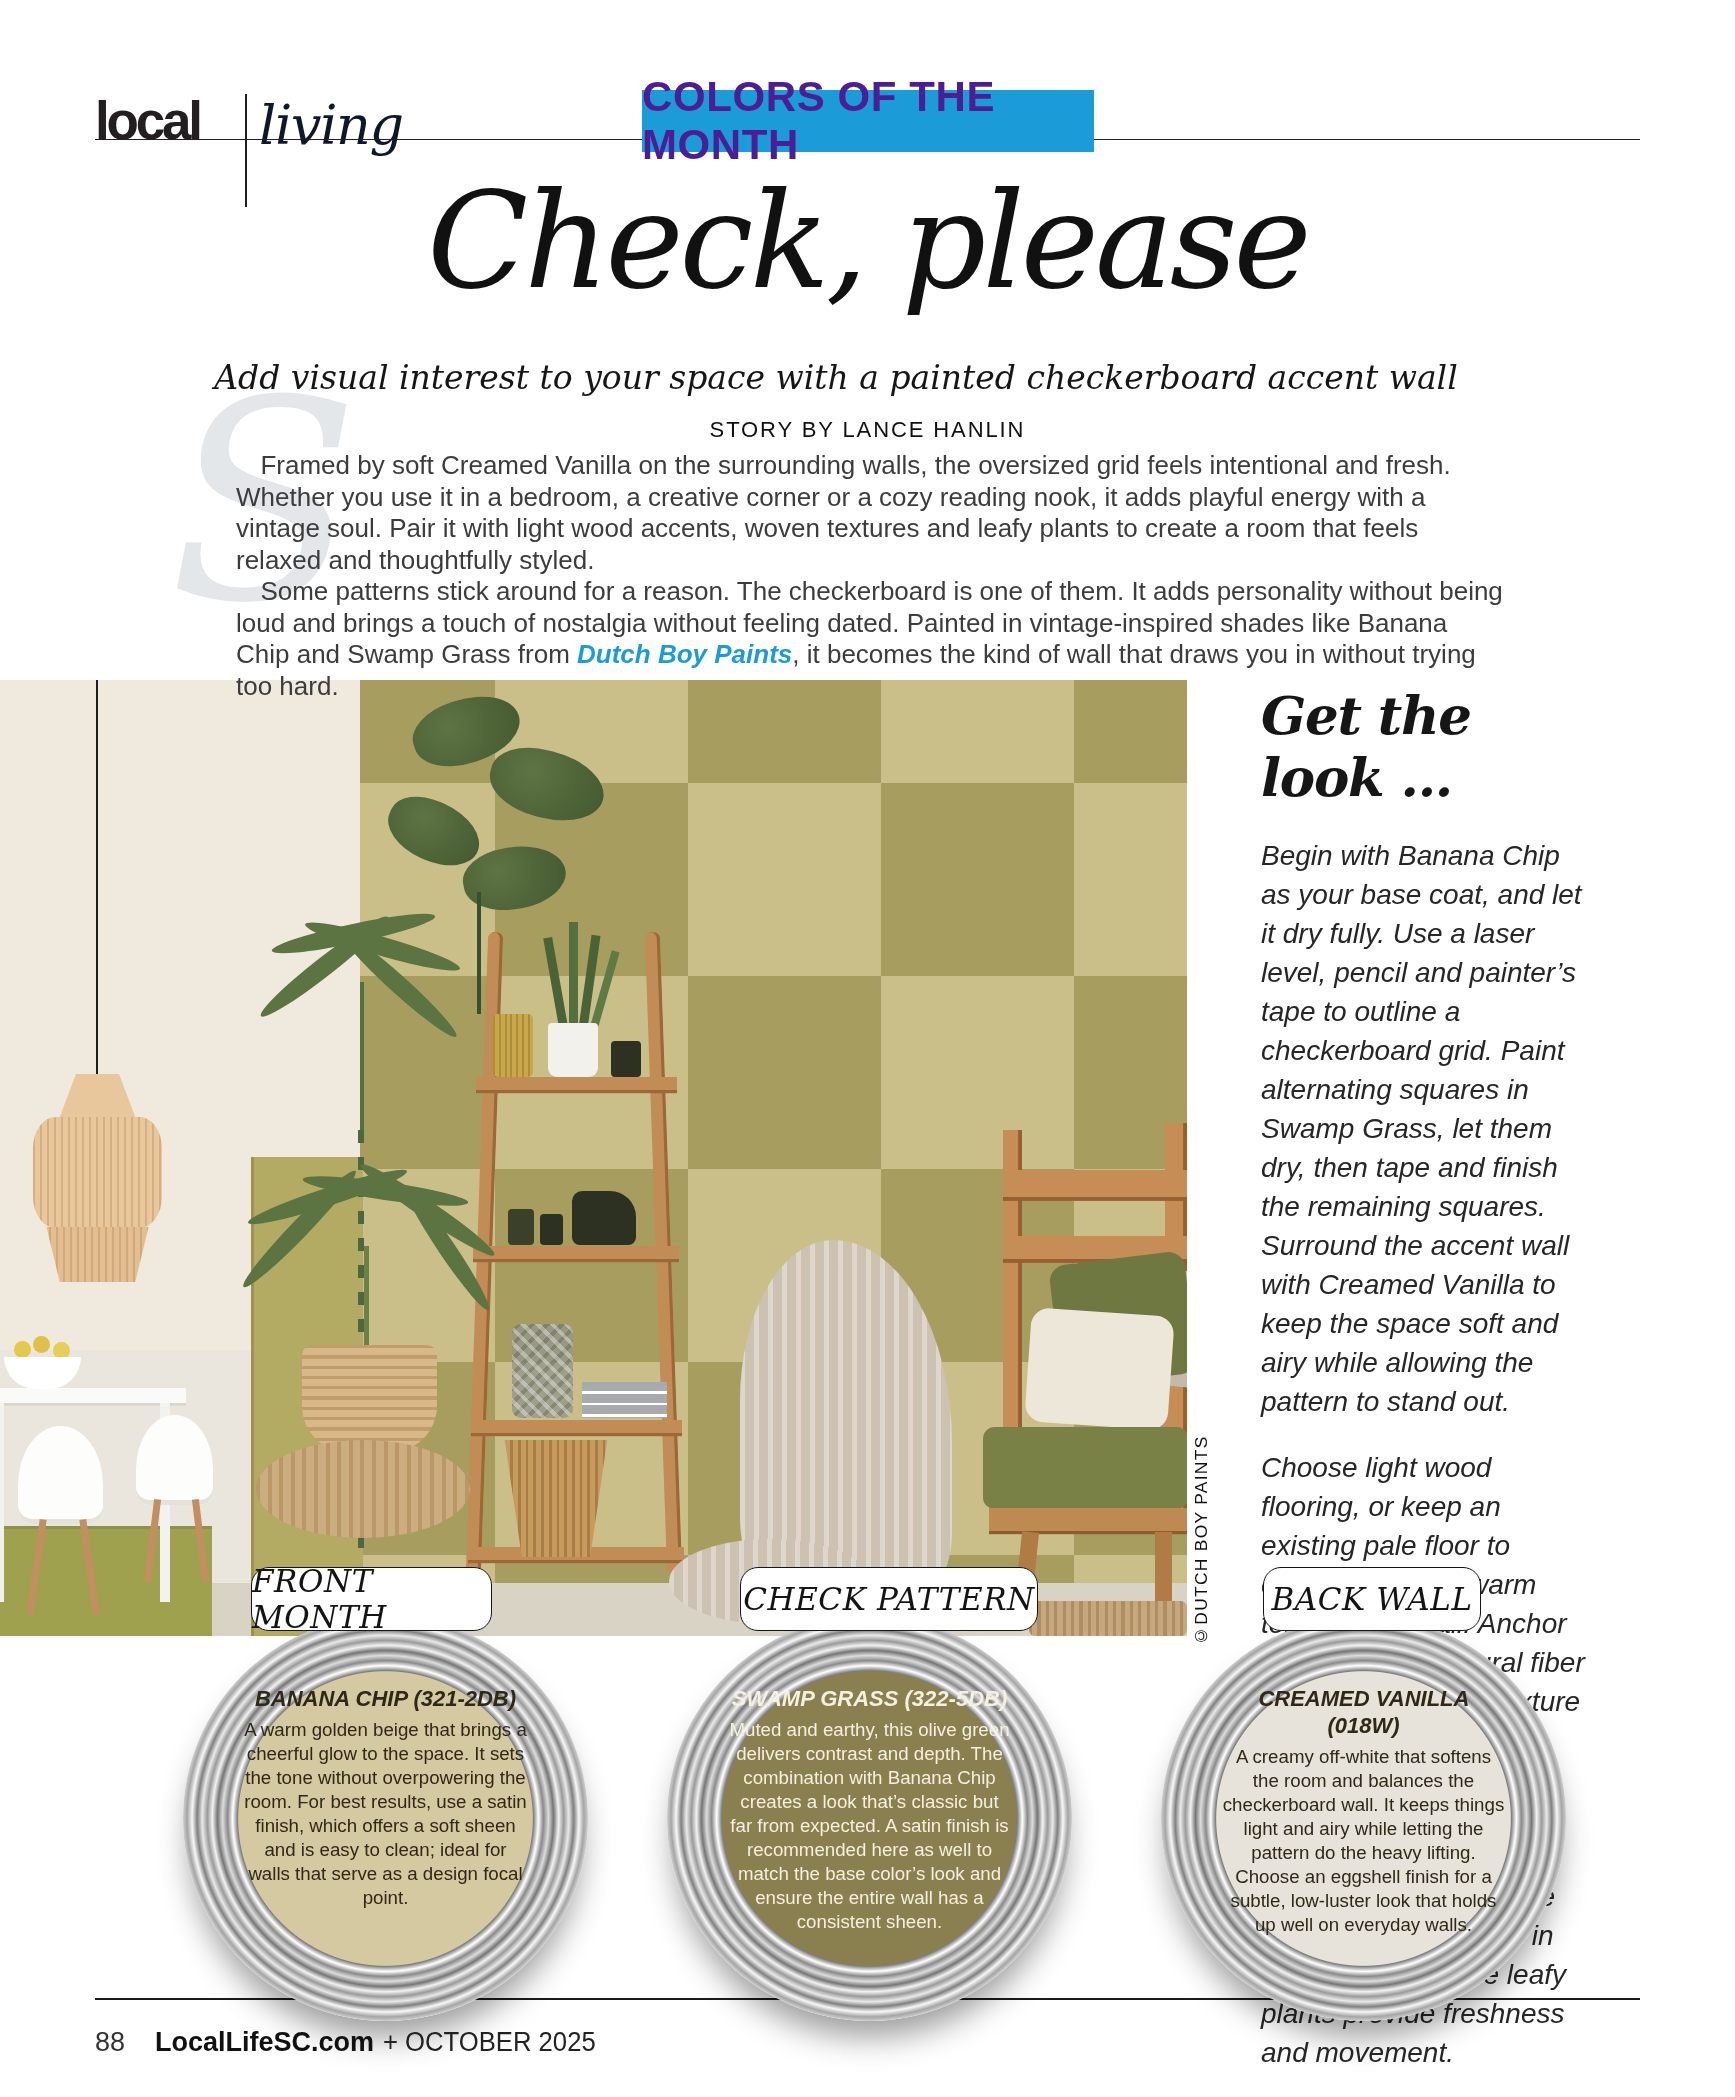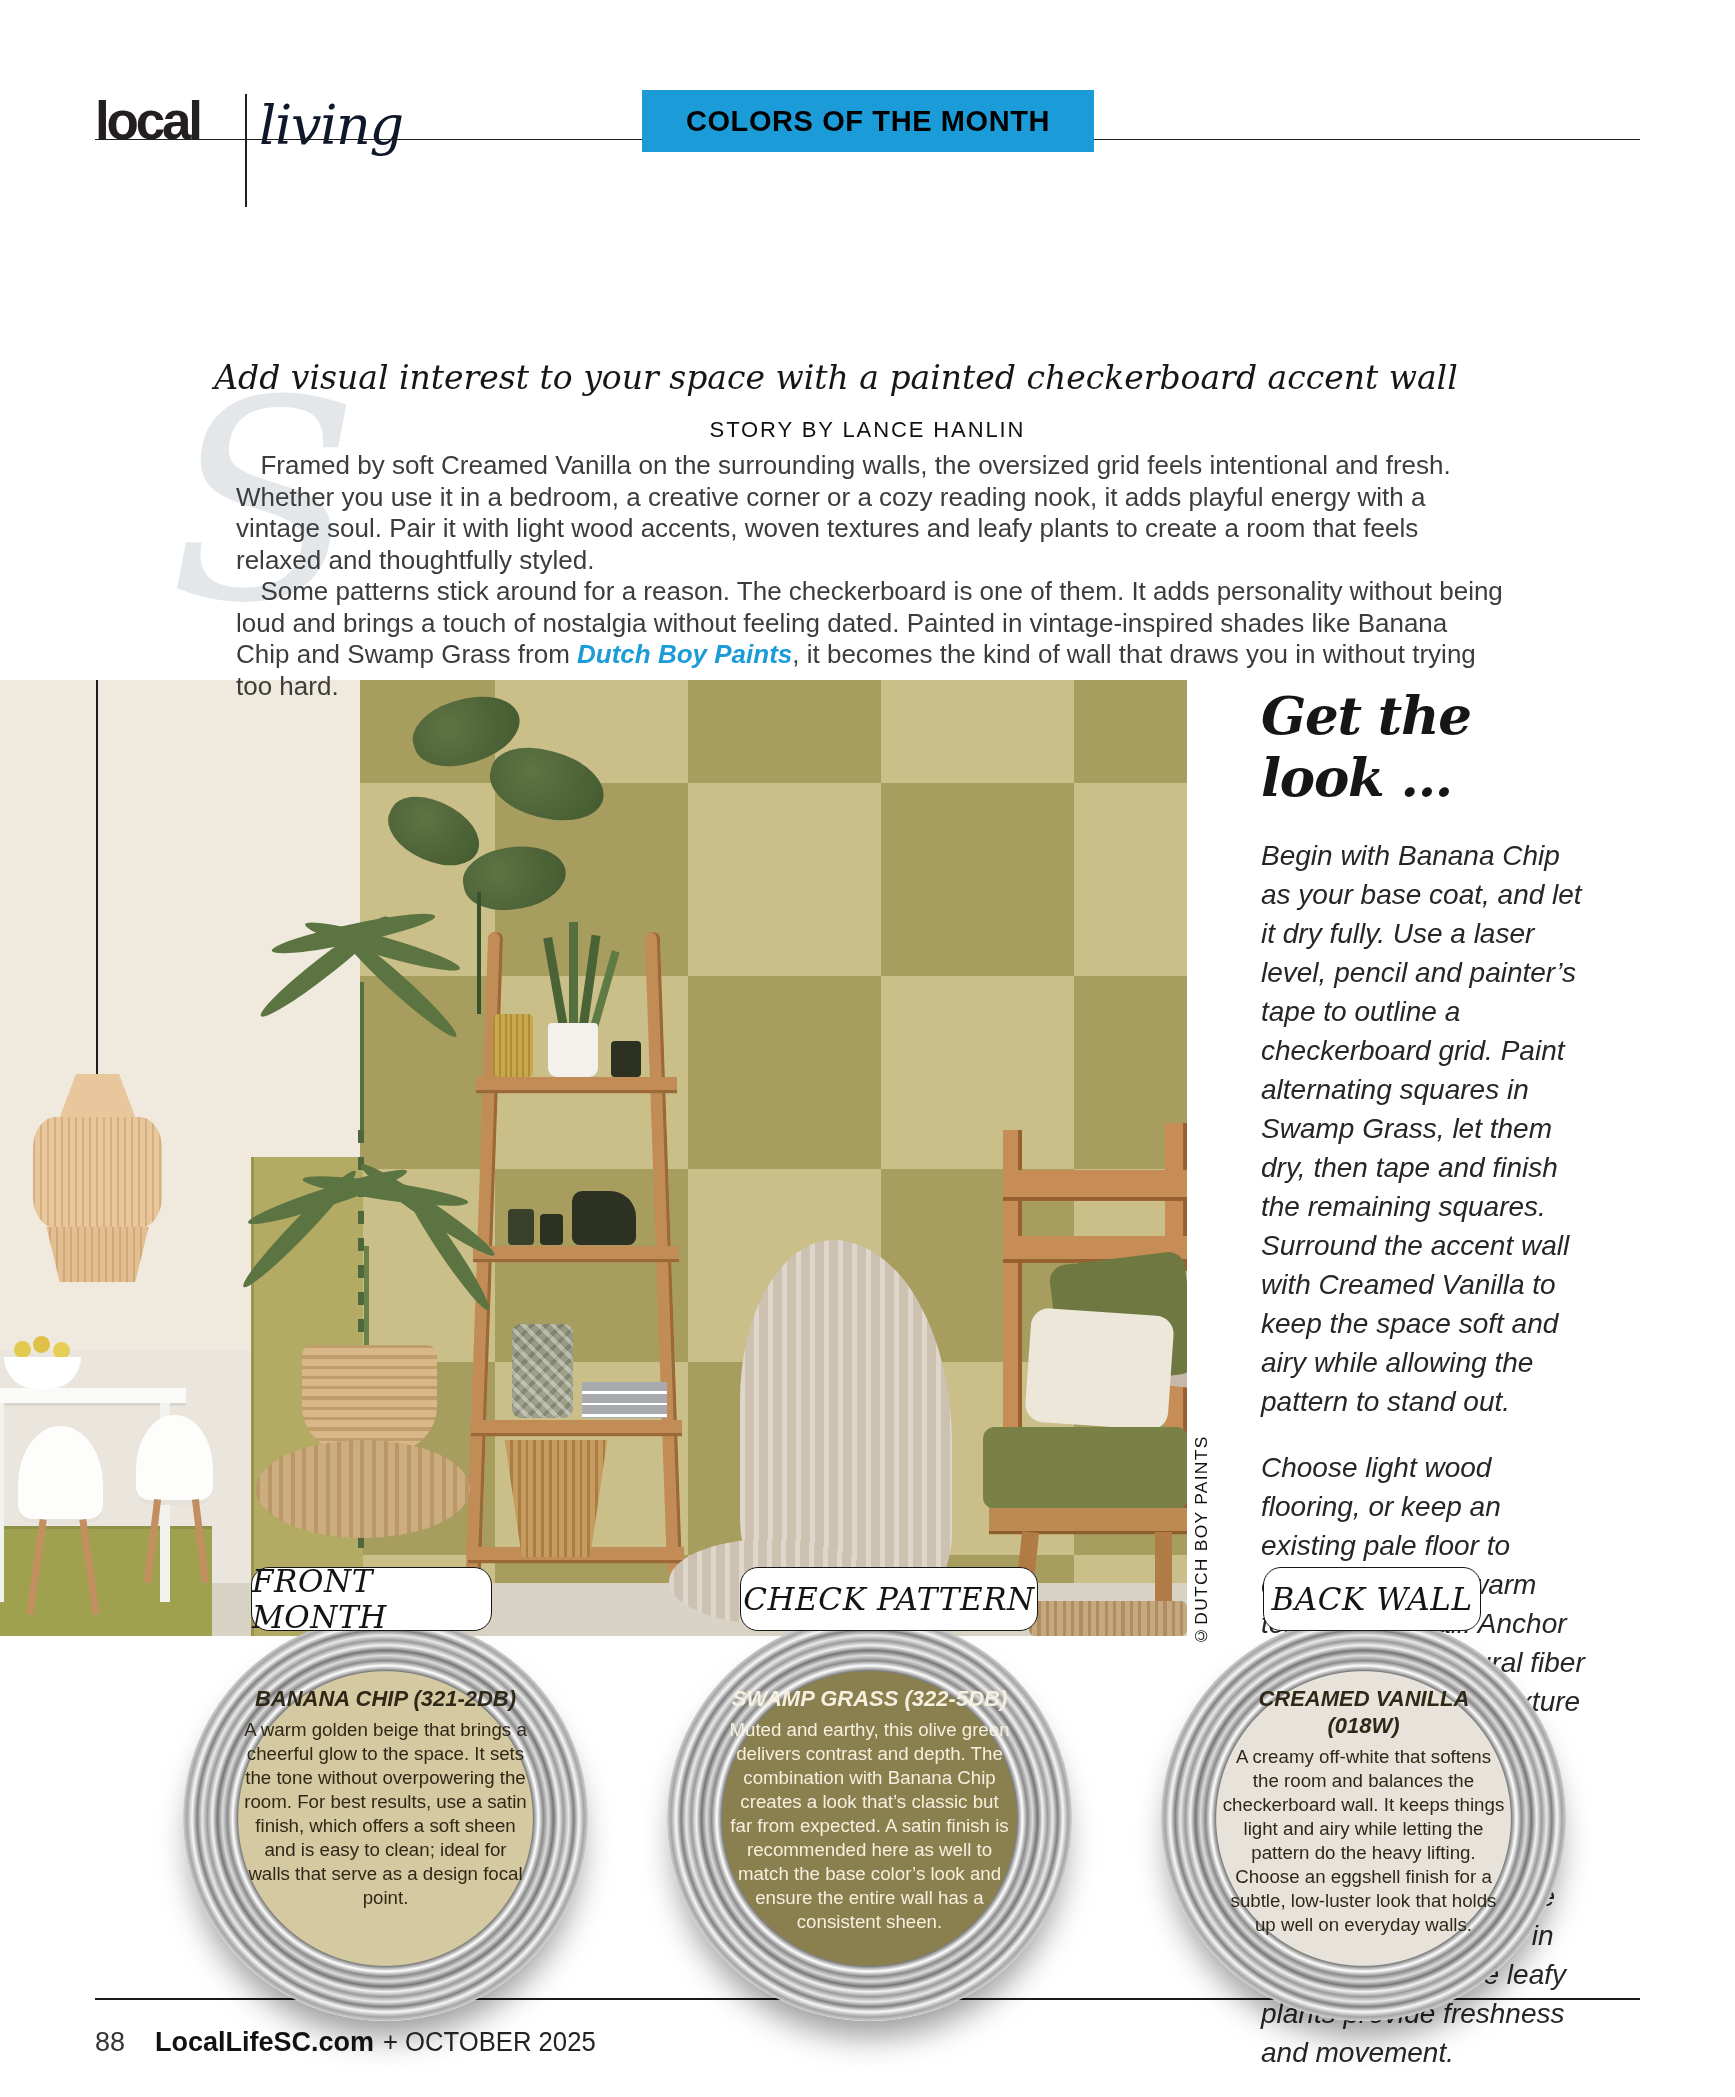--- a/index.html
+++ b/index.html
@@ -7,22 +7,22 @@
         font-family:"Liberation Sans",sans-serif;color:#222;}
   .abs{position:absolute;}
 
   
   .brand{left:95px;top:90px;font-weight:bold;font-size:53px;letter-spacing:-3.2px;color:#231f20;}
   .brand-divider{left:245px;top:94px;width:1.9px;height:113px;background:#231f20;}
   .brand-script{left:259px;top:94px;font-family:"DejaVu Serif",serif;font-style:italic;
                 font-size:54px;color:#0f172a;letter-spacing:-1.3px;}
   .top-rule{left:95px;top:139px;width:1545px;height:1.3px;background:#231f20;}
   .banner{left:642px;top:90px;width:452px;height:62px;background:#1b9cd8;display:flex;
-          align-items:center;justify-content:center;font-weight:bold;font-size:29px;
-          letter-spacing:0.6px;color:#000000;}
+          align-items:center;justify-content:center;font-weight:bold;font-size:42px;
+          letter-spacing:0.6px;color:#4c1d95;}
 
   
   .title{left:0;top:175px;width:1735px;text-align:center;font-family:"DejaVu Serif",serif;
          font-style:italic;font-size:132px;letter-spacing:-3.9px;color:#111111;line-height:1;}
   .subtitle{left:0;top:358px;width:1672px;text-align:center;font-family:"DejaVu Serif",serif;
             font-style:italic;font-size:33px;color:#161616;}
   .byline{left:0;top:417px;width:1735px;text-align:center;font-size:22px;letter-spacing:1.9px;color:#111;}
 
   
   .dropcap{left:169px;top:364px;font-family:"DejaVu Serif",serif;font-style:italic;
@@ -152,20 +152,21 @@
 <body>
 
 <div class="page">
 
   <div class="abs brand">local</div>
   <div class="abs brand-divider"></div>
   <div class="abs brand-script">living</div>
   <div class="abs top-rule"></div>
   <div class="abs banner">COLORS OF THE MONTH</div>
 
+  <div class="abs title">Check, please</div>
   <div class="abs subtitle">Add visual interest to your space with a painted checkerboard accent wall</div>
   <div class="abs byline">STORY BY LANCE HANLIN</div>
 
   <div class="abs dropcap">S</div>
   <div class="abs intro">
     <p>Framed by soft Creamed Vanilla on the surrounding walls, the oversized grid feels intentional and fresh. Whether you use it in a bedroom, a creative corner or a cozy reading nook, it adds playful energy with a vintage soul. Pair it with light wood accents, woven textures and leafy plants to create a room that feels relaxed and thoughtfully styled.</p>
     <p><span>Some patterns stick around for a reason. The checkerboard is one of them. It adds personality without being loud and brings a touch of nostalgia without feeling dated. Painted in vintage-inspired shades like Banana Chip and Swamp Grass from </span><span class="link">Dutch Boy Paints</span><span>, it becomes the kind of wall that draws you in without trying too hard.</span></p>
   </div>
 
   <div class="abs photo">

